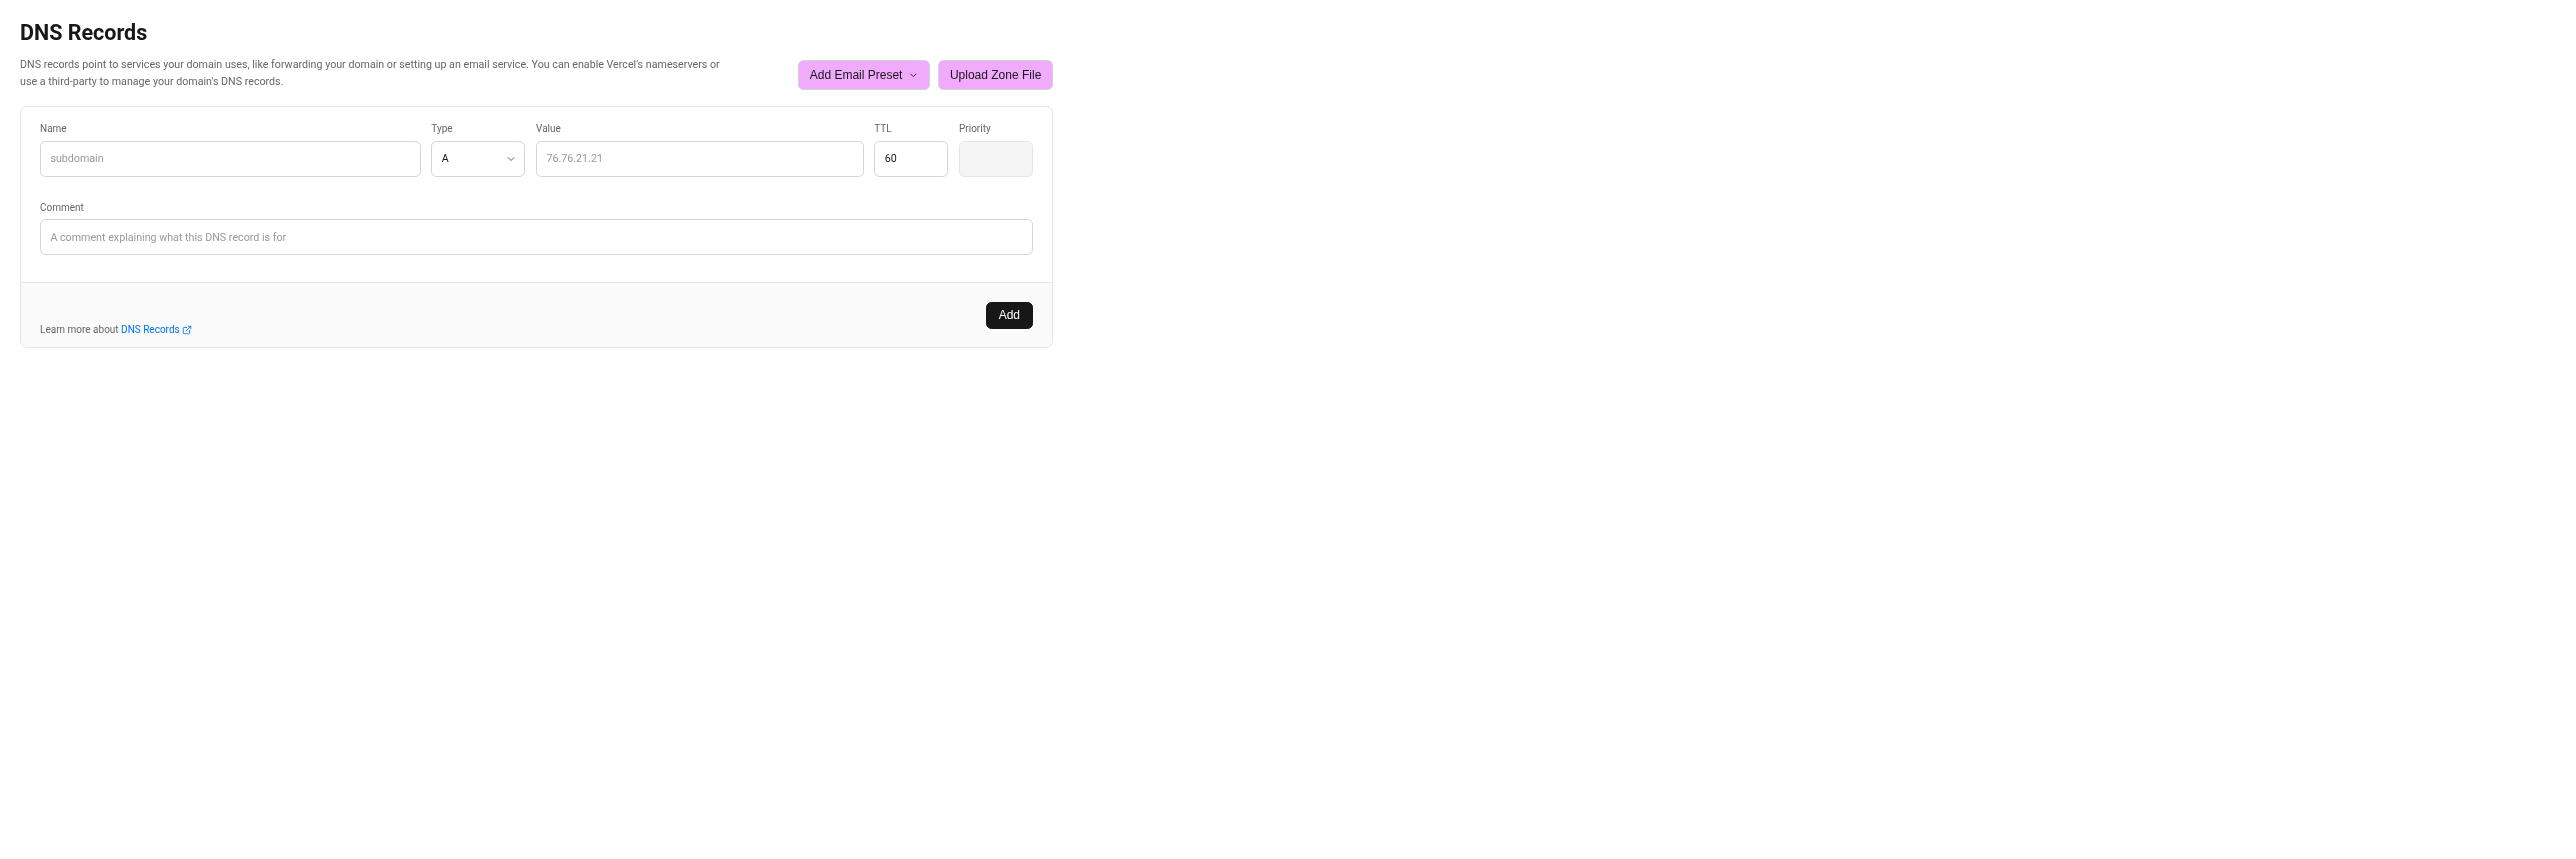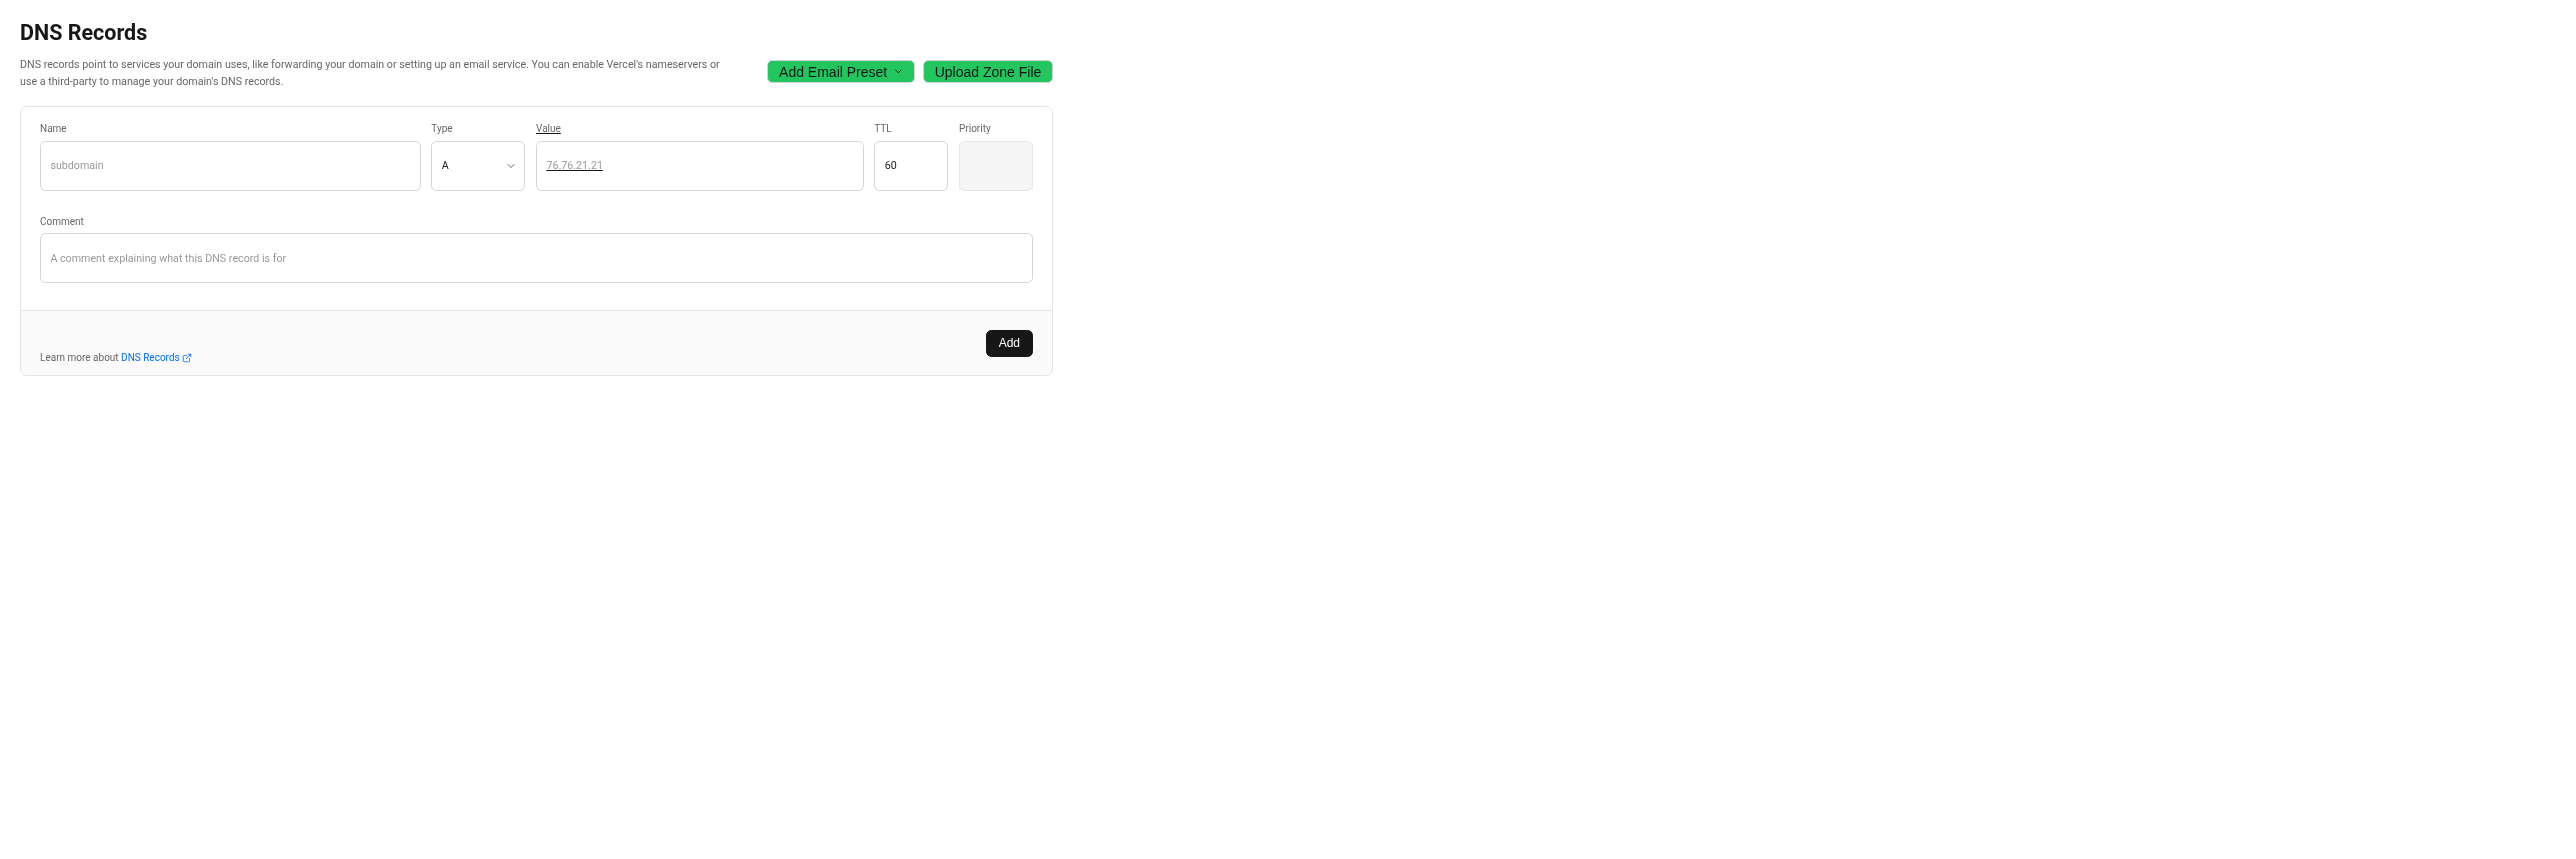--- a/index.html
+++ b/index.html
@@ -43,25 +43,25 @@
     gap: 8px;
     align-items: center;
     margin-top: 40px;
   }
   .btn {
     display: inline-flex;
     align-items: center;
     justify-content: center;
     gap: 5.4px;
     padding: 0 10.7px;
-    height: 23px;
+    height: 30px;
     border: 0.7px solid #d4d4d8;
     border-radius: 5.4px;
-    background: #22c55e;
-    font-size: 14px;
+    background: #f0abfc;
+    font-size: 12px;
     font-weight: 500;
     color: #171717;
     cursor: pointer;
     white-space: nowrap;
   }
   .btn-primary {
     background: #171717;
     color: #fff;
     border-color: #171717;
   }
@@ -82,29 +82,29 @@
     gap: 10.7px;
     margin-bottom: 25px;
   }
   .form-group {
     display: flex;
     flex-direction: column;
     gap: 6.7px;
   }
   .fg-name { flex: 1 1 362px; }
   .fg-type { flex: 0 0 94px; }
-  .fg-value { flex: 1 1 309px; text-decoration: underline; }
+  .fg-value { flex: 1 1 309px; }
   .fg-ttl { flex: 0 0 74px; }
   .fg-priority { flex: 0 0 74px; }
   .form-label {
     font-size: 10px;
     color: #666666;
   }
   .input, .select {
-    height: 50px;
+    height: 36px;
     padding: 0 9.4px;
     border: 0.7px solid #d4d4d8;
     border-radius: 5.4px;
     background: #fff;
     font-size: 10.7px;
     color: #171717;
     outline: none;
     width: 100%;
     font-family: inherit;
   }

